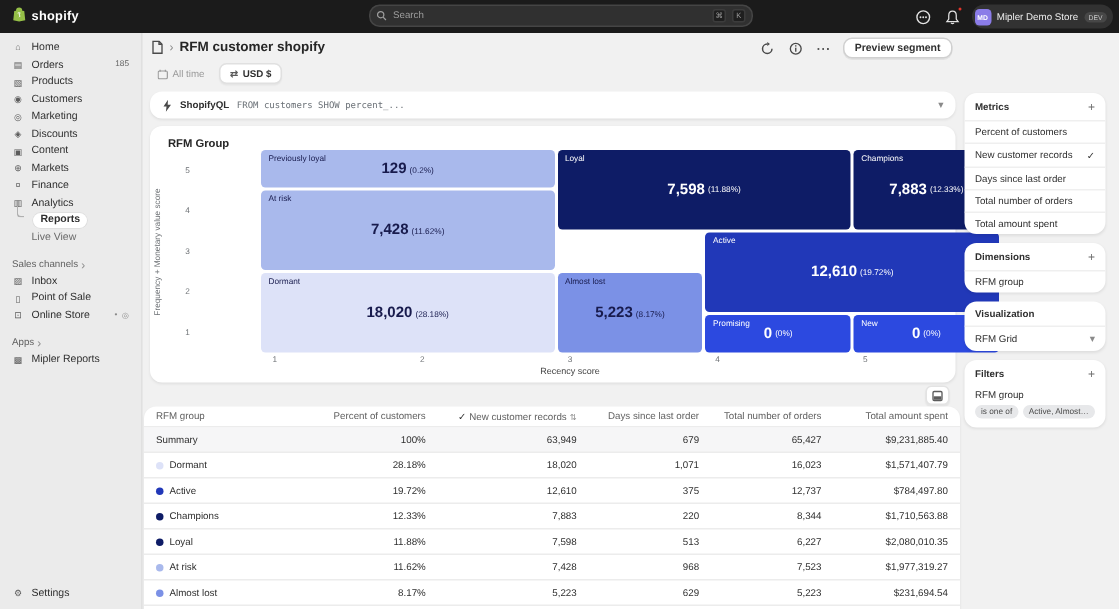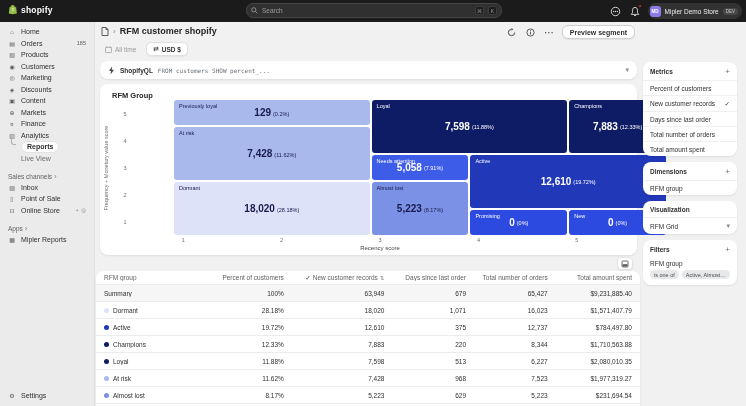--- a/index.html
+++ b/index.html
@@ -326,27 +326,20 @@
               <span class="b-pct">(11.88%)</span>
             </span>
           </div>
           <div class="block" style="grid-column:5/6;grid-row:1/3;background:#0e1c66;color:#ffffff;">
             <span class="b-name">Champions</span>
             <span class="b-center">
               <span class="b-val">7,883</span>
               <span class="b-pct">(12.33%)</span>
             </span>
           </div>
-          <div class="block" style="grid-column:3/4;grid-row:3/4;background:#3d5ce8;color:#ffffff;">
-            <span class="b-name">Needs attention</span>
-            <span class="b-center">
-              <span class="b-val">5,058</span>
-              <span class="b-pct">(7.91%)</span>
-            </span>
-          </div>
           <div class="block" style="grid-column:4/6;grid-row:3/5;background:#2138b8;color:#ffffff;">
             <span class="b-name">Active</span>
             <span class="b-center">
               <span class="b-val">12,610</span>
               <span class="b-pct">(19.72%)</span>
             </span>
           </div>
           <div class="block" style="grid-column:3/4;grid-row:4/6;background:#7b91e6;color:#181b4d;">
             <span class="b-name">Almost lost</span>
             <span class="b-center">

